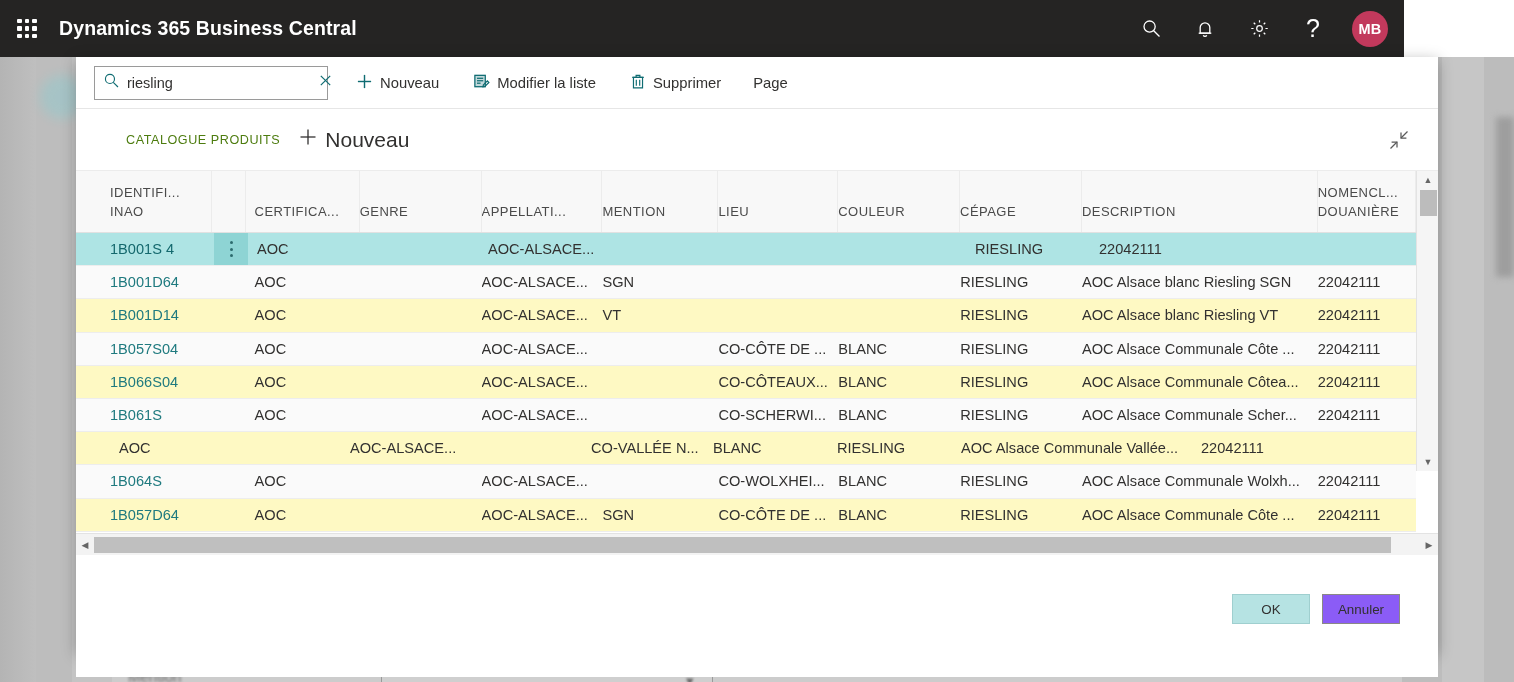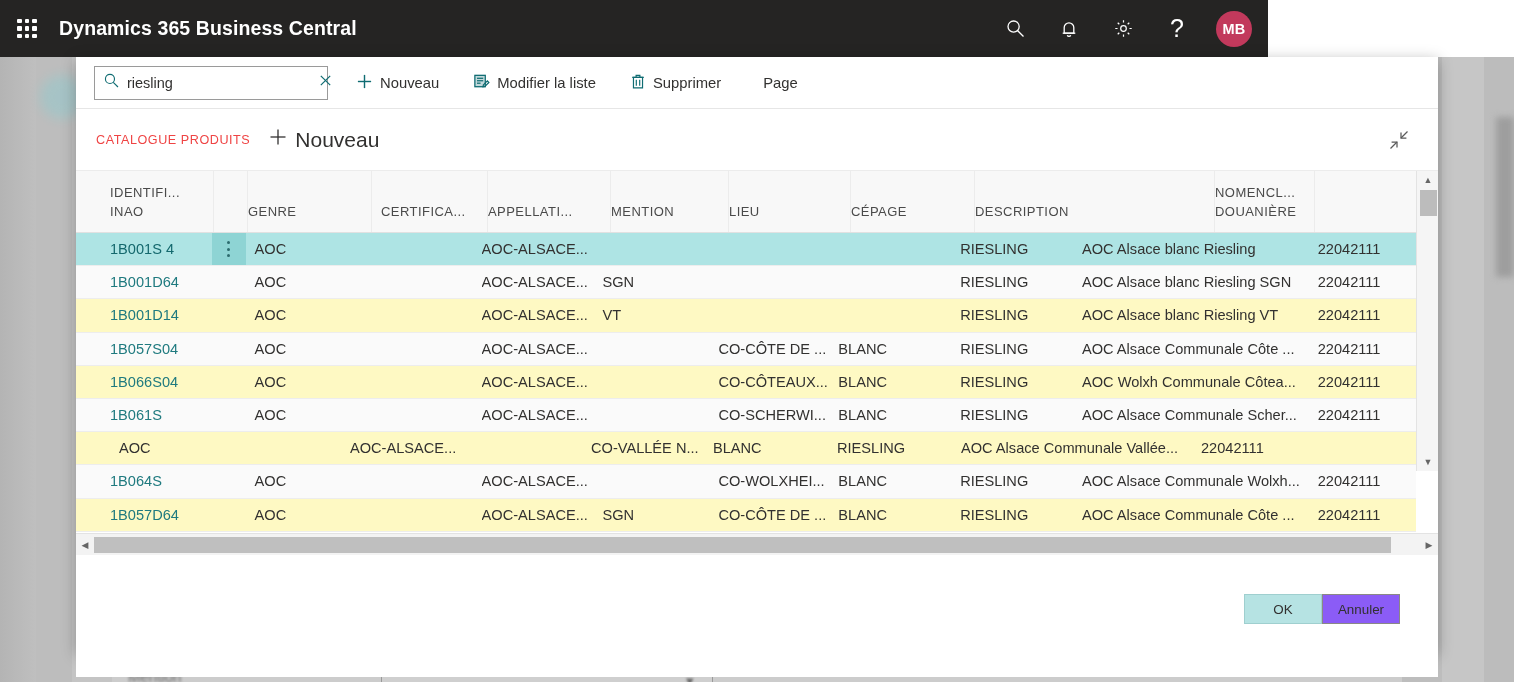--- a/index.html
+++ b/index.html
@@ -70,21 +70,21 @@
     position: absolute; left: 381px; top: 663px; width: 332px; height: 30px;
     border: 1px solid #9a9a9a; background: #cfcfcf; filter: blur(0.7px);
   }
   .bg-mention-caret {
     position: absolute; left: 686px; top: 672px;
     font-size: 15px; color: #6b6b6b; filter: blur(1.2px);
   }
 
   
   .appbar {
-    position: absolute; left: 0; top: 0; width: 1268px; height: 57px;
+    position: absolute; left: 0; top: 0; width: 1404px; height: 57px;
     background: #252423; color: #fff;
     display: flex; align-items: center;
   }
   .waffle {
     width: 20px; height: 20px; margin-left: 17px; margin-right: 22px;
     display: grid; grid-template-columns: repeat(3,1fr); grid-template-rows: repeat(3,1fr);
     gap: 3px; cursor: pointer;
   }
   .waffle i { background: #ffffff; border-radius: 1px; display:block; width:100%; height:100%;}
   .app-title {
@@ -124,28 +124,28 @@
   .search-box input {
     border: none; outline: none; flex: 1; font-size: 14.5px;
     color: #323130; font-family: "Liberation Sans", sans-serif;
     padding-left: 7px; background: transparent;
   }
   .tb-btn {
     display: flex; align-items: center; gap: 7px;
     font-size: 14.8px; color: #323130; margin-left: 22px;
     cursor: pointer; height: 34px; padding: 0 6px;
   }
-  .tb-btn.plain { margin-left: 30px; }
+  .tb-btn.plain { margin-left: 20px; }
 
   .modal-head {
     height: 62px; display: flex; align-items: center; padding-left: 20px;
     border-bottom: 1px solid #ececec;
   }
   .crumb {
-    font-size: 12.6px; letter-spacing: .55px; color: #ef4444; text-transform: uppercase;
+    font-size: 12.6px; letter-spacing: .55px; color: #4d7c0f; text-transform: uppercase; margin-left: 30px;
   }
   .head-new {
     display: flex; align-items: center; gap: 7px;
     font-size: 21px; color: #323130; margin-left: 18px; cursor: pointer;
   }
   .head-collapse {
     margin-left: auto; margin-right: 24px; cursor: pointer;
     width: 30px; height: 30px; display:flex; align-items:center; justify-content:center;
   }
 
@@ -236,21 +236,21 @@
   }
   .hs-track { flex: 1; height: 22px; position: relative; }
   .hs-thumb {
     position: absolute; left: 0; top: 3px; height: 16px; width: 1297px;
     background: #bfbfbf; cursor: pointer;
   }
 
   
   .modal-foot {
     height: 122px; display: flex; align-items: flex-start; justify-content: flex-end;
-    padding-top: 39px; padding-right: 38px; background: #ffffff;
+    padding-top: 39px; padding-right: 38px; gap: 12px; background: #ffffff;
   }
   .btn {
     min-width: 78px; height: 30px; font-size: 13.4px; color: #323130;
     border: 1px solid #8a8886; background: #8b5cf6; cursor: pointer;
     display: flex; align-items: center; justify-content: center;
     font-family: "Liberation Sans", sans-serif;
     padding: 0 14px;
   }
   .btn.ok { background: #b6e3e3; border-color: #9fcfcf; }
 </style>
@@ -400,25 +400,26 @@
   <div class="grid-wrap">
 
     <div class="grid-head">
       <div class="gh c-id two-line">
         <div>
           <span>IDENTIFI...</span>
           <span>INAO</span>
         </div>
       </div>
       <div class="gh c-dots"></div>
+      <div class="gh c-cert">CERTIFICA...</div>
       <div class="gh c-genre">GENRE</div>
-      <div class="gh c-cert">CERTIFICA...</div>
       <div class="gh c-app">APPELLATI...</div>
       <div class="gh c-ment">MENTION</div>
       <div class="gh c-lieu">LIEU</div>
+      <div class="gh c-coul">COULEUR</div>
       <div class="gh c-cep">CÉPAGE</div>
       <div class="gh c-desc">DESCRIPTION</div>
       <div class="gh c-nom two-line">
         <div>
           <span>NOMENCL...</span>
           <span>DOUANIÈRE</span>
         </div>
       </div>
     </div>
 
@@ -434,21 +435,20 @@
               </div>
             </div>
           </div>
           <div class="cell c-cert">AOC</div>
           <div class="cell c-genre"></div>
           <div class="cell c-app">AOC-ALSACE...</div>
           <div class="cell c-ment"></div>
           <div class="cell c-lieu"></div>
           <div class="cell c-coul"></div>
           <div class="cell c-cep">RIESLING</div>
-          <div class="cell c-desc">AOC Alsace blanc Riesling</div>
           <div class="cell c-nom">22042111</div>
         </div>
         <div class="row">
           <div class="cell c-id id">1B001D64</div>
           <div class="cell c-dots"></div>
           <div class="cell c-cert">AOC</div>
           <div class="cell c-genre"></div>
           <div class="cell c-app">AOC-ALSACE...</div>
           <div class="cell c-ment">SGN</div>
           <div class="cell c-lieu"></div>
@@ -486,21 +486,21 @@
         <div class="row">
           <div class="cell c-id id">1B066S04</div>
           <div class="cell c-dots"></div>
           <div class="cell c-cert">AOC</div>
           <div class="cell c-genre"></div>
           <div class="cell c-app">AOC-ALSACE...</div>
           <div class="cell c-ment"></div>
           <div class="cell c-lieu">CO-CÔTEAUX...</div>
           <div class="cell c-coul">BLANC</div>
           <div class="cell c-cep">RIESLING</div>
-          <div class="cell c-desc">AOC Wolxh Communale Côtea...</div>
+          <div class="cell c-desc">AOC Alsace Communale Côtea...</div>
           <div class="cell c-nom">22042111</div>
         </div>
         <div class="row">
           <div class="cell c-id id">1B061S</div>
           <div class="cell c-dots"></div>
           <div class="cell c-cert">AOC</div>
           <div class="cell c-genre"></div>
           <div class="cell c-app">AOC-ALSACE...</div>
           <div class="cell c-ment"></div>
           <div class="cell c-lieu">CO-SCHERWI...</div>

